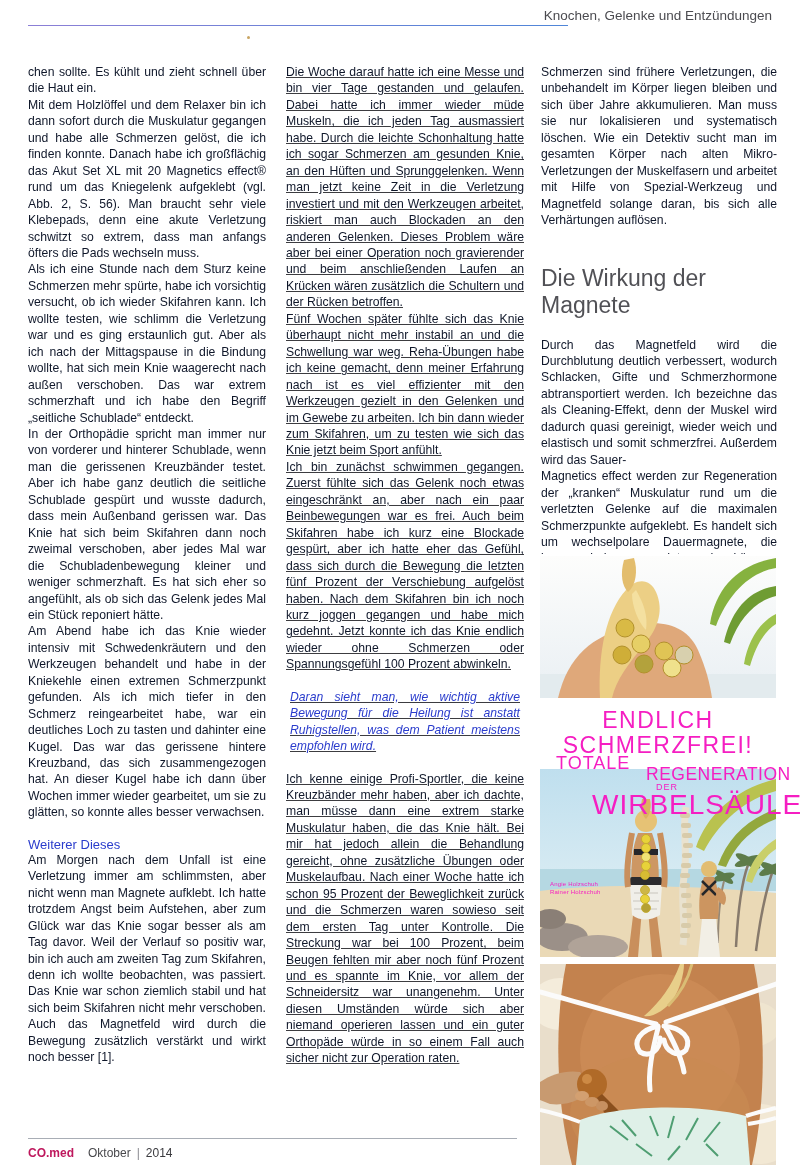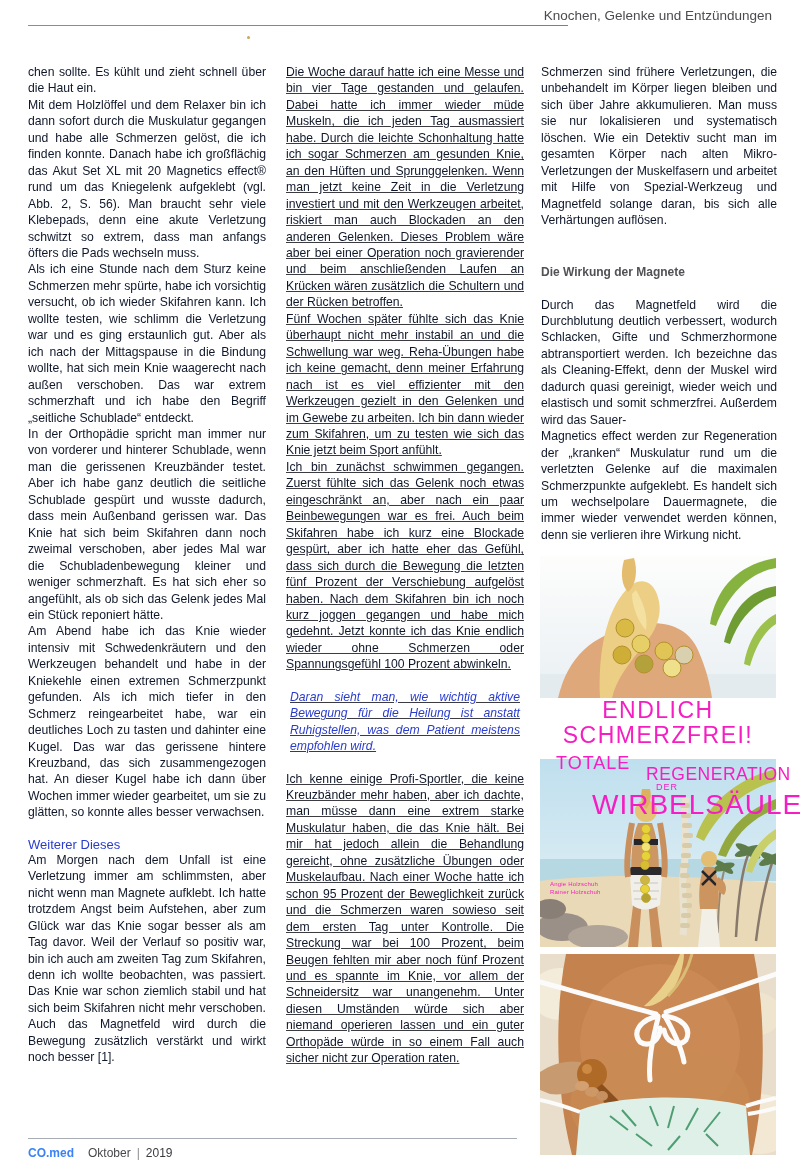--- a/index.html
+++ b/index.html
@@ -14,37 +14,37 @@
   .col{position:absolute;top:64px;width:238px;overflow:hidden;}
   .col1{left:28px;height:1080px;}
   .col2{left:286px;height:1080px;text-decoration:underline;}
   .col3{left:541px;width:236px;height:490px;}
   p.body{margin:0;font-size:12.2px;line-height:16.45px;text-align:justify;
          hyphens:auto;-webkit-hyphens:auto;color:#0f172a;}
   h3.subhead{margin:16px 0 0 0;font-size:13px;font-weight:normal;color:#2a3ccc;}
   p.quote{margin:16px 4px;font-size:12.2px;line-height:16.45px;text-align:justify;
           font-style:italic;color:#2a3ccc;}
   .gap-top{margin-top:16px;}
-  h2.sectionhead{margin:36px 0 18px 0;font-size:12px;font-weight:bold;color:#515156;}
+  h2.sectionhead{margin:36px 0 18px 0;font-size:23px;font-weight:normal;color:#515156;}
   
   .media{position:absolute;left:540px;top:556px;width:236px;}
   .media figure{margin:0;padding:0;display:block;}
   .media svg{display:block;}
-  .adband{height:61px;padding-top:0;text-align:center;}
+  .adband{height:61px;padding-top:10px;text-align:center;}
   .adband .l1,.adband .l2{font-size:23px;line-height:25px;letter-spacing:1.5px;color:#f51ec2;}
   .ovl{position:absolute;color:#f51ec2;white-space:nowrap;}
   .ovl-totale{top:197px;left:16px;font-size:18px;letter-spacing:1px;}
   .ovl-regeneration{top:208px;left:106px;font-size:17.5px;letter-spacing:.5px;}
   .ovl-der{top:226px;left:116px;font-size:9px;letter-spacing:1px;}
   .ovl-wirbelsaeule{top:233px;left:52px;font-size:28px;letter-spacing:1px;}
   .ovl-credit{top:325px;left:10px;font-size:6px;line-height:7.5px;letter-spacing:.2px;}
   
   .footer-rule{position:absolute;left:28px;top:1138px;width:489px;height:1px;background:#a8adb5;}
   .footer{position:absolute;left:28px;top:1146px;font-size:12px;color:#3a3a3e;}
-  .footer .mag{font-weight:bold;color:#3b82f6;}
+  .footer .mag{font-weight:bold;color:#be185d;}
   .footer .issue{margin-left:14px;color:#48484c;}
   .footer .sep{margin:0 6px;color:#8a8a90;}
 </style>
 </head>
 <body>
 
 <div class="page">
 
   <div class="header-rule"></div>
   <div class="header-title">Knochen, Gelenke und Entzündungen</div>
@@ -249,16 +249,16 @@
     <div class="ovl ovl-der">DER</div>
     <div class="ovl ovl-wirbelsaeule">WIRBELSÄULE</div>
     <div class="ovl ovl-credit">
       <div>Angie Holzschuh</div>
       <div>Rainer Holzschuh</div>
     </div>
   </div>
 
   <div class="footer-rule"></div>
   <div class="footer">
-    <span class="mag">CO.med</span><span class="issue">Oktober</span><span class="sep">|</span><span class="year">2019</span>
+    <span class="mag">CO.med</span><span class="issue">Oktober</span><span class="sep">|</span><span class="year">2014</span>
   </div>
 
 </div>
 
 </body></html>

